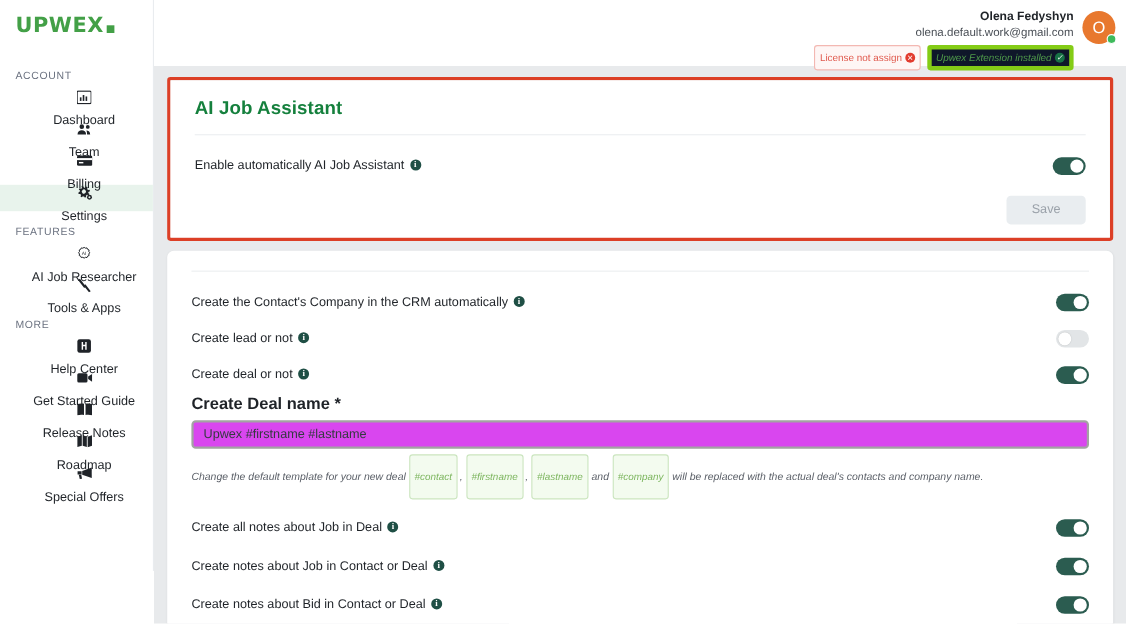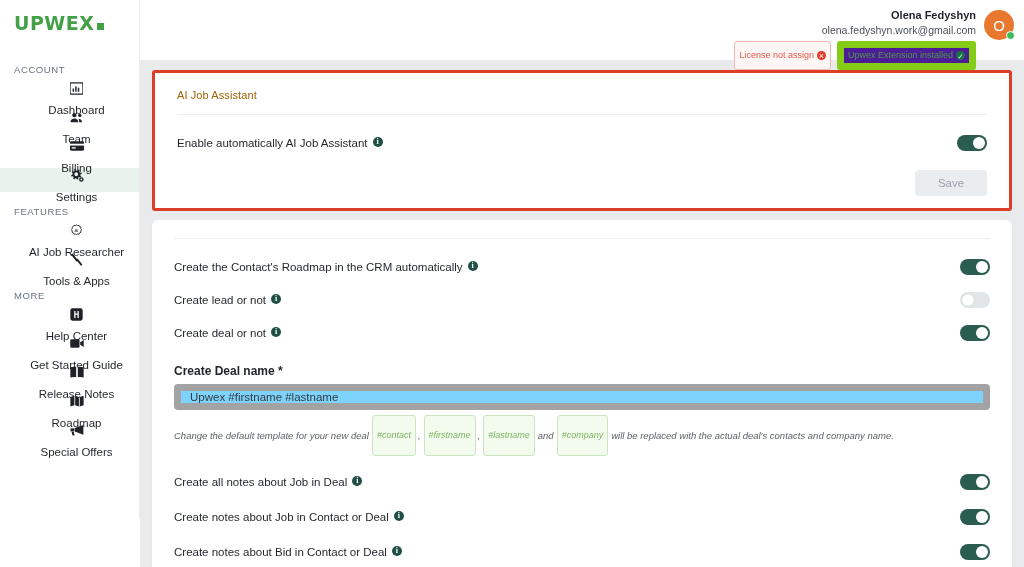--- a/index.html
+++ b/index.html
@@ -64,21 +64,21 @@
   .user-block { display: flex; align-items: flex-start; gap: 8px; }
   .user-meta { text-align: right; }
   .user-name { font-size: 11px; font-weight: 700; color: #1f2328; line-height: 14px; }
   .user-mail { font-size: 10.5px; color: #4b5057; line-height: 14px; margin-top: 1px; }
   .badges { display: flex; gap: 6px; justify-content: flex-end; margin-top: 4px; }
   .badge {
     font-size: 9px; padding: 2px 4px; border-radius: 3px;
     display: inline-flex; align-items: center; gap: 3px; line-height: 11px;
   }
   .badge.red { color: #e05a4e; border: 1px solid #f3b8b2; background: #fef6f5; }
-  .badge.green { color: #4f9a4a; border: 7px solid #84cc16; background: #4c1d95; }
+  .badge.green { color: #4f9a4a; border: 4px solid #84cc16; background: #0f172a; font-style: italic; }
   .badge-ico { width: 9px; height: 9px; display:inline-block; border-radius: 50%; position: relative; }
   .badge.red .badge-ico { background: #e23b2e; }
   .badge.green .badge-ico { background: #177245; }
   .badge-ico::after {
     content: ""; position: absolute; left: 50%; top: 50%;
     transform: translate(-50%,-50%); color: #fff;
   }
   .badge.red .badge-ico::after {
     content: "\00D7"; font-size: 9px; line-height: 9px; color: #fff;
   }
@@ -100,21 +100,21 @@
 
   .content { padding: 0 12px; position: relative; }
 
   
   .card {
     background: #fff; border-radius: 6px;
     box-shadow: 0 1px 2px rgba(16,24,40,.06);
     padding: 18px 22px 14px 22px;
   }
   .card-title {
-    font-size: 11px; font-weight: 400; color: #a16207;
+    font-size: 17px; font-weight: 700; color: #15803d;
     letter-spacing: .1px; margin-bottom: 13px;
   }
   .card-div { height: 1px; background: #eceef0; margin: 0 0 16px 0; }
 
   .highlight-box {
     border: 3px solid #dc3f26; border-radius: 3px;
     padding: 0; margin-top: 10px; background: #fff;
   }
   .highlight-box .card { box-shadow: none; border-radius: 0; padding: 16px 22px 12px 22px; }
 
@@ -148,28 +148,28 @@
 
   .save-row { display: flex; justify-content: flex-end; margin-top: 16px; }
   .save-btn {
     background: #e9edf0; color: #9aa1a9; border: none;
     font-size: 11.5px; border-radius: 4px;
     padding: 7px 0; width: 72px; cursor: pointer;
     font-family: "Liberation Sans", sans-serif;
   }
 
   .field-label {
-    font-size: 12px; font-weight: 700; color: #1f2328;
-    margin-top: 20px; margin-bottom: 6px;
+    font-size: 15px; font-weight: 700; color: #1f2328;
+    margin-top: 7px; margin-bottom: 6px;
   }
   .text-input {
-    width: 100%; height: 26px; border: 7px solid #a3a3a3;
+    width: 100%; height: 26px; border: 2px solid #a3a3a3;
     border-radius: 4px; padding: 0 9px; font-size: 11.5px;
     color: #343a40; font-family: "Liberation Sans", sans-serif;
-    background: #7dd3fc; outline: none;
+    background: #d946ef; outline: none;
   }
   .hint {
     font-size: 9.5px; font-style: italic; color: #5c6169;
     margin-top: 5px; display: flex; align-items: center;
     flex-wrap: wrap; gap: 3px; line-height: 13px;
   }
   .tag {
     border: 1px solid #cbe5bf; background: #f3fbef; color: #7cb55e;
     border-radius: 3px; padding: 14px 4px; font-size: 9px;
     font-style: italic; line-height: 11px;
@@ -323,21 +323,21 @@
       </div>
     </div>
   </aside>
 
   <main class="main">
 
     <header class="topbar">
       <div class="user-block">
         <div class="user-meta">
           <div class="user-name">Olena Fedyshyn</div>
-          <div class="user-mail">olena.fedyshyn.work@gmail.com</div>
+          <div class="user-mail">olena.default.work@gmail.com</div>
           <div class="badges">
             <span class="badge red">
               <span>License not assign</span>
               <span class="badge-ico"></span>
             </span>
             <span class="badge green">
               <span>Upwex Extension installed</span>
               <span class="badge-ico"></span>
             </span>
           </div>
@@ -369,21 +369,21 @@
           </div>
         </div>
       </section>
 
       <section class="card crm-card">
         <div class="card-div"></div>
 
         <div class="crm-rows">
           <div class="row">
             <span class="row-label">
-              <span>Create the Contact's Roadmap in the CRM automatically</span>
+              <span>Create the Contact's Company in the CRM automatically</span>
               <span class="info-ico">i</span>
             </span>
             <span class="toggle">
                 <span class="knob"></span>
               </span>
           </div>
           <div class="row">
             <span class="row-label">
               <span>Create lead or not</span>
               <span class="info-ico">i</span>

